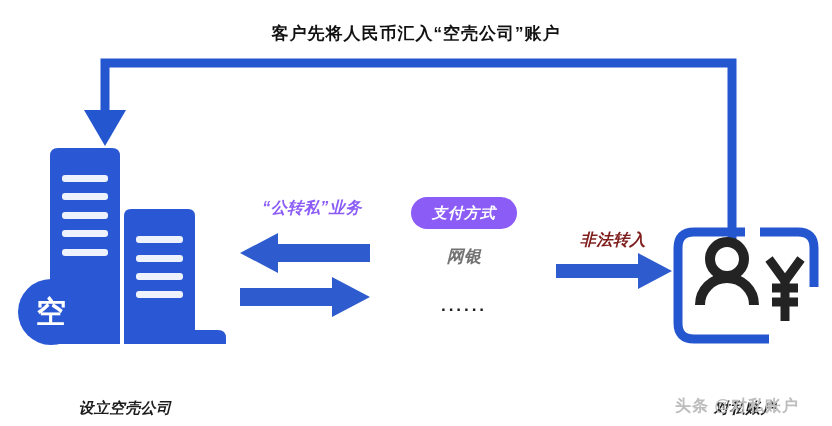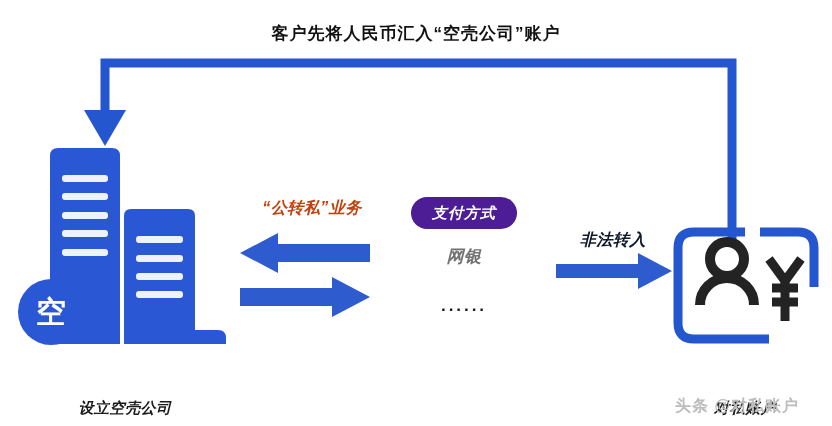--- a/index.html
+++ b/index.html
@@ -41,39 +41,39 @@
     color: #111111;
     letter-spacing: 1px;
   }
   #label-gongzhuansi {
     left: 237px;
     top: 198px;
     width: 150px;
     text-align: center;
     font-size: 16px;
     font-style: italic;
-    color: #c2410c;
+    color: #8b5cf6;
   }
   #label-feifa {
     left: 548px;
     top: 230px;
     width: 130px;
     text-align: center;
     font-size: 16px;
     font-style: italic;
-    color: #0f172a;
+    color: #7f1d1d;
   }
   #pay-badge {
     position: absolute;
     left: 411px;
     top: 197px;
     width: 106px;
     height: 32px;
     border-radius: 16px;
-    background: #4c1d95;
+    background: #8b5cf6;
     display: flex;
     align-items: center;
     justify-content: center;
     color: #ffffff;
     font-size: 15px;
     font-weight: bold;
     font-style: italic;
     letter-spacing: 1px;
   }
   .pay-line {

